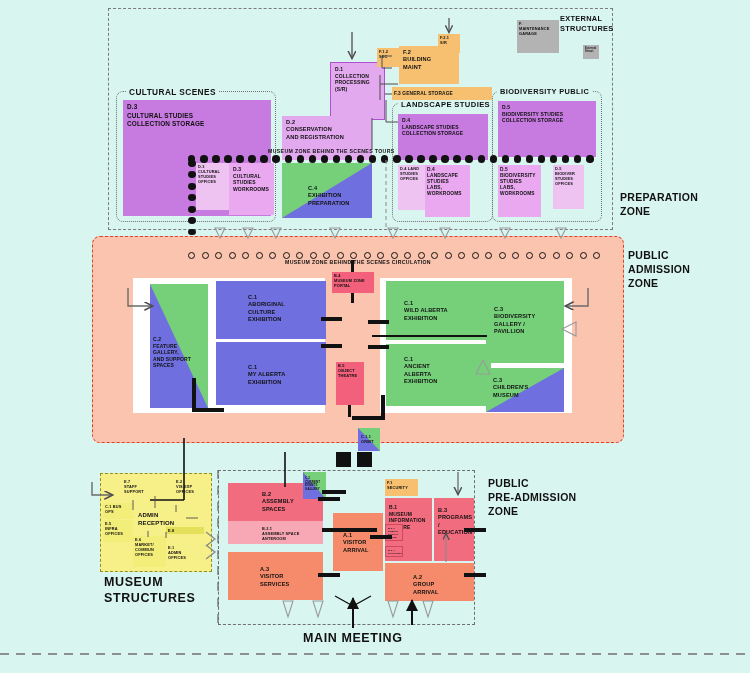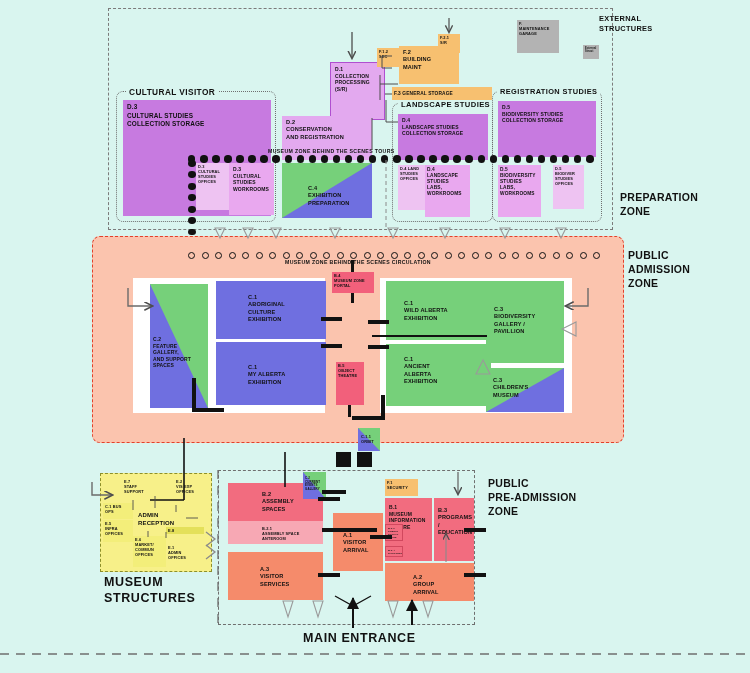--- a/index.html
+++ b/index.html
@@ -50,29 +50,29 @@
 </style>
 </head>
 <body>
 
 <div class="zone-frame dash-collection" style="left:108px;top:8px;width:505px;height:222px;"></div>
 
 <div class="zlabel" style="left:620px;top:190px;white-space:pre-line;">PREPARATION
 ZONE</div>
 
 <div class="zone-frame dash-group" style="left:116px;top:91px;width:160px;height:131px;"></div>
-<div class="grouplabel" style="left:126px;top:87px;">CULTURAL VISITOR</div>
+<div class="grouplabel" style="left:126px;top:87px;">CULTURAL SCENES</div>
 
 <div class="zone-frame dash-group" style="left:392px;top:103px;width:101px;height:119px;"></div>
 <div class="grouplabel" style="left:398px;top:100px;font-size:7.6px;">LANDSCAPE STUDIES</div>
 
 <div class="zone-frame dash-group" style="left:492px;top:91px;width:110px;height:131px;"></div>
-<div class="grouplabel" style="left:497px;top:87px;font-size:7.4px;">REGISTRATION STUDIES</div>
-
-<div class="zlabel" style="left:560px;top:14px;font-size:7.4px;white-space:pre-line;padding-left:39px;">EXTERNAL
+<div class="grouplabel" style="left:497px;top:87px;font-size:7.4px;">BIODIVERSITY PUBLIC</div>
+
+<div class="zlabel" style="left:560px;top:14px;font-size:7.4px;white-space:pre-line;">EXTERNAL
 STRUCTURES</div>
 
 <div class="room mid" style="left:330px;top:62px;width:55px;height:58px;background:#e3a9ef;border:1.3px solid #b04fd0;">
   <span class="lbl">D.1
 COLLECTION
 PROCESSING
 (S/R)</span>
 </div>
 
 <div class="room tiny" style="left:377px;top:48px;width:22px;height:19px;background:#f7c070;">
@@ -463,21 +463,21 @@
   <span class="lbl" style="top:19px;left:10px;">A.1
 VISITOR
 ARRIVAL</span>
 </div>
 <div class="room" style="left:385px;top:563px;width:89px;height:38px;background:#f58b6b;">
   <span class="lbl" style="top:11px;left:28px;">A.2
 GROUP
 ARRIVAL</span>
 </div>
 
-<div class="caption" style="left:303px;top:631px;">MAIN ENTRANCE</div>
+<div class="caption" style="left:303px;top:631px;">MAIN MEETING</div>
 
 <div class="bar" style="left:318px;top:497px;width:22px;height:4px;"></div>
 <div class="bar" style="left:322px;top:528px;width:55px;height:4px;"></div>
 <div class="bar" style="left:464px;top:528px;width:22px;height:4px;"></div>
 <div class="bar" style="left:318px;top:573px;width:22px;height:4px;"></div>
 <div class="bar" style="left:322px;top:490px;width:24px;height:4px;"></div>
 <div class="bar" style="left:370px;top:535px;width:22px;height:4px;"></div>
 <div class="bar" style="left:464px;top:573px;width:22px;height:4px;"></div>
 
 <svg class="ov" xmlns="http://www.w3.org/2000/svg">

